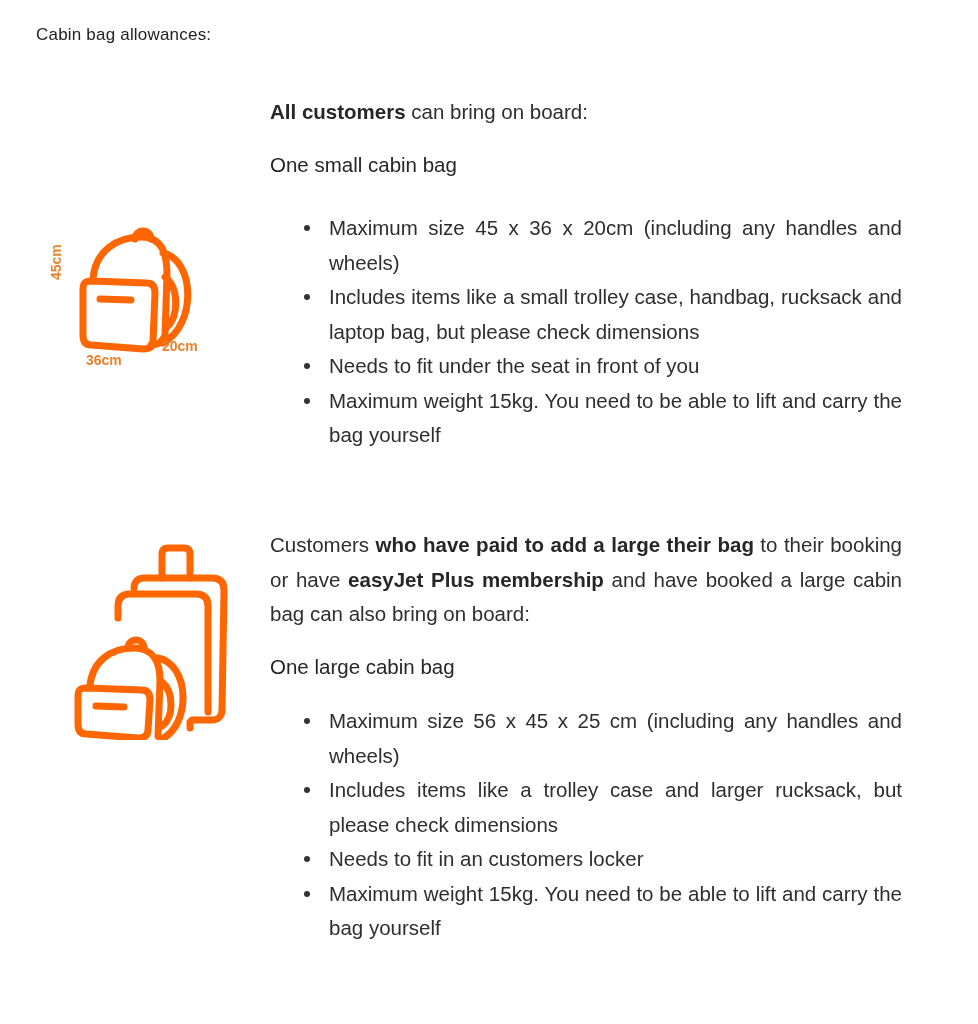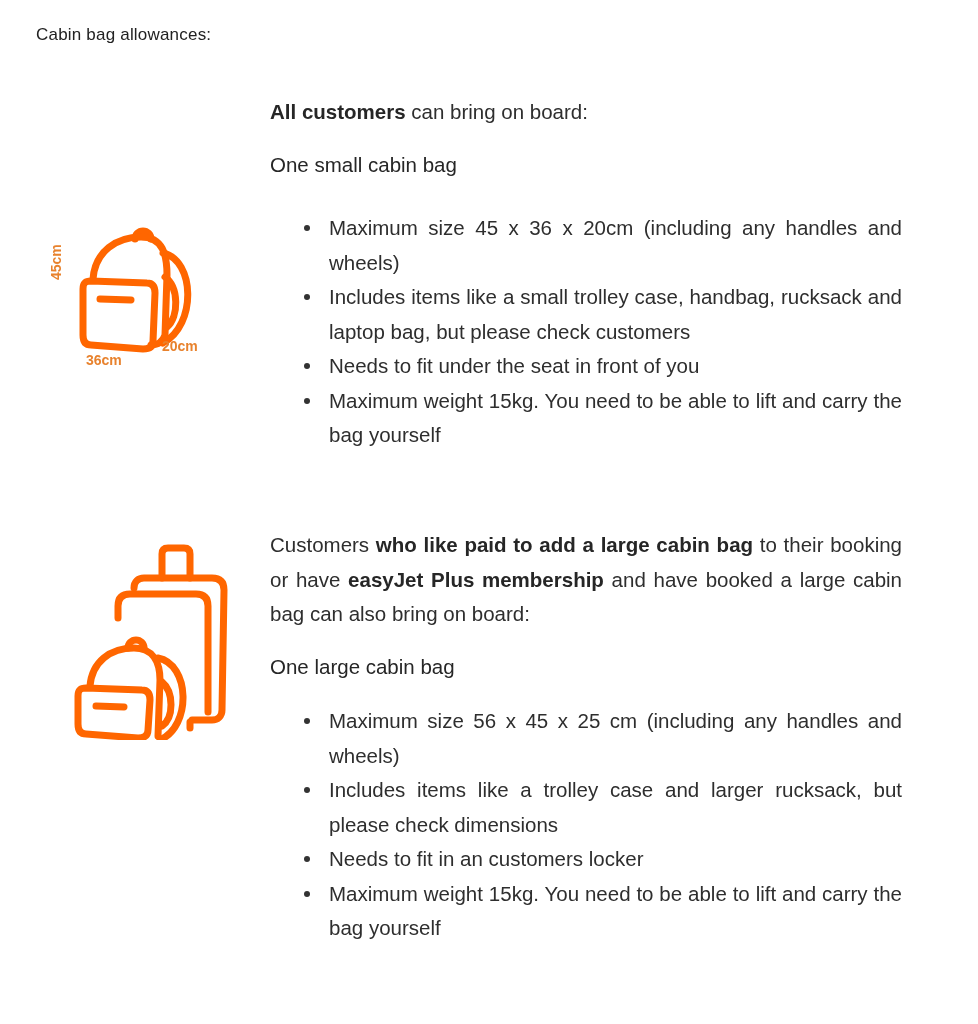--- a/index.html
+++ b/index.html
@@ -111,21 +111,21 @@
   <span class="dim-label" style="left:162px; top:338px;">20cm</span>
 
   <div class="content intro">
     <p><span class="strong">All customers</span><span> can bring on board:</span></p>
   </div>
 
   <div class="subhead" style="top:153px;">One small cabin bag</div>
 
   <ul class="rules" style="top:203px;margin-top:8px;">
     <li>Maximum size 45 x 36 x 20cm (including any handles and wheels)</li>
-    <li>Includes items like a small trolley case, handbag, rucksack and laptop bag, but please check customers</li>
+    <li>Includes items like a small trolley case, handbag, rucksack and laptop bag, but please check dimensions</li>
     <li>Needs to fit under the seat in front of you</li>
     <li>Maximum weight 15kg. You need to be able to lift and carry the bag yourself</li>
   </ul>
 </section>
 
 <section>
 
   <div class="icon-wrap" style="left:62px; top:540px; width:180px; height:200px;">
     <svg width="180" height="200" viewBox="0 0 180 200" fill="none" stroke="#FF6600" stroke-width="7" stroke-linecap="round" stroke-linejoin="round">
 
@@ -145,21 +145,21 @@
       <path d="M28 146 C30 122 48 108 72 108 C92 108 98 124 98 140 L96 196"></path>
 
       <path d="M24 148 L80 150 C86 150 88 154 88 160 L86 190 C86 196 82 198 76 198 L24 194 C18 194 16 190 16 184 L16 156 C16 150 18 148 24 148 Z"></path>
 
       <path d="M34 166 L62 167"></path>
     </svg>
   </div>
 
   <div class="content" style="top:528px; text-align: justify;">
     <p>
-      <span>Customers </span><span class="strong">who like paid to add a large cabin bag</span><span> to their booking or have </span><span class="strong">easyJet Plus membership</span><span> and have booked a large cabin bag can also bring on board:</span>
+      <span>Customers </span><span class="strong">who have paid to add a large their bag</span><span> to their booking or have </span><span class="strong">easyJet Plus membership</span><span> and have booked a large cabin bag can also bring on board:</span>
     </p>
   </div>
 
   <div class="subhead" style="top:655px;">One large cabin bag</div>
 
   <ul class="rules" style="top:704px;">
     <li>Maximum size 56 x 45 x 25 cm (including any handles and wheels)</li>
     <li>Includes items like a trolley case and larger rucksack, but please check dimensions</li>
     <li>Needs to fit in an customers locker</li>
     <li>Maximum weight 15kg. You need to be able to lift and carry the bag yourself</li>

